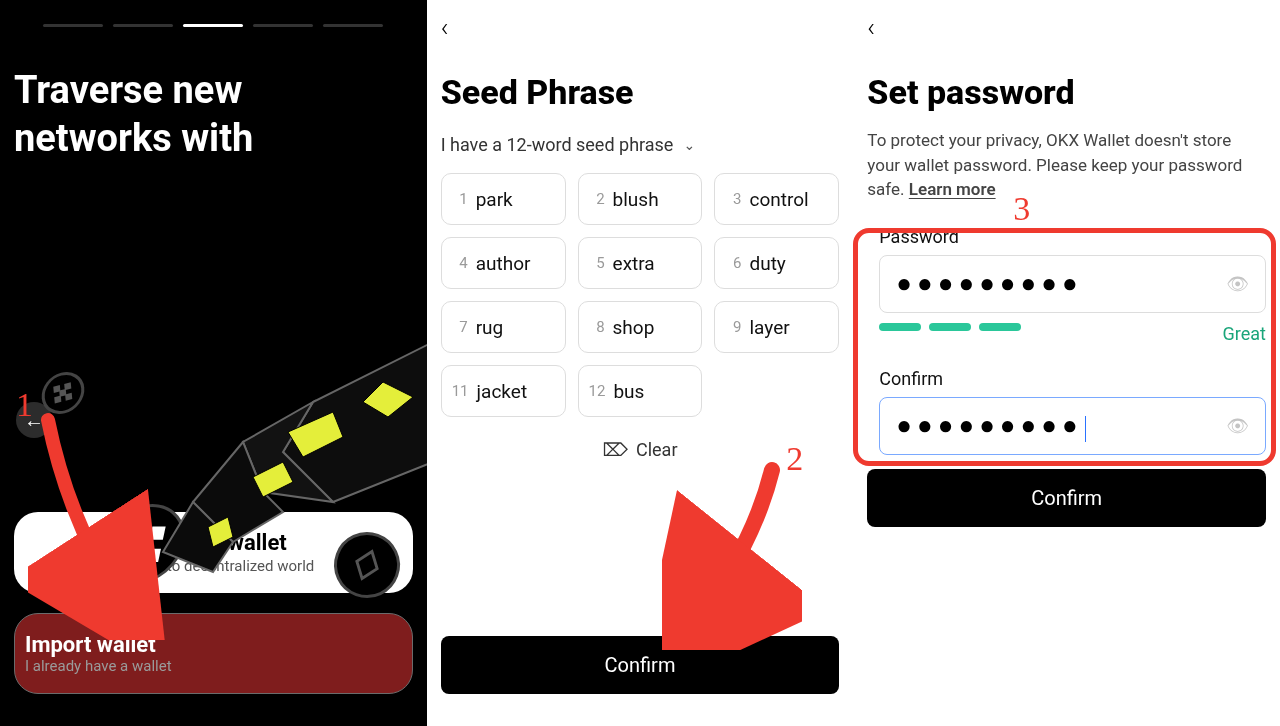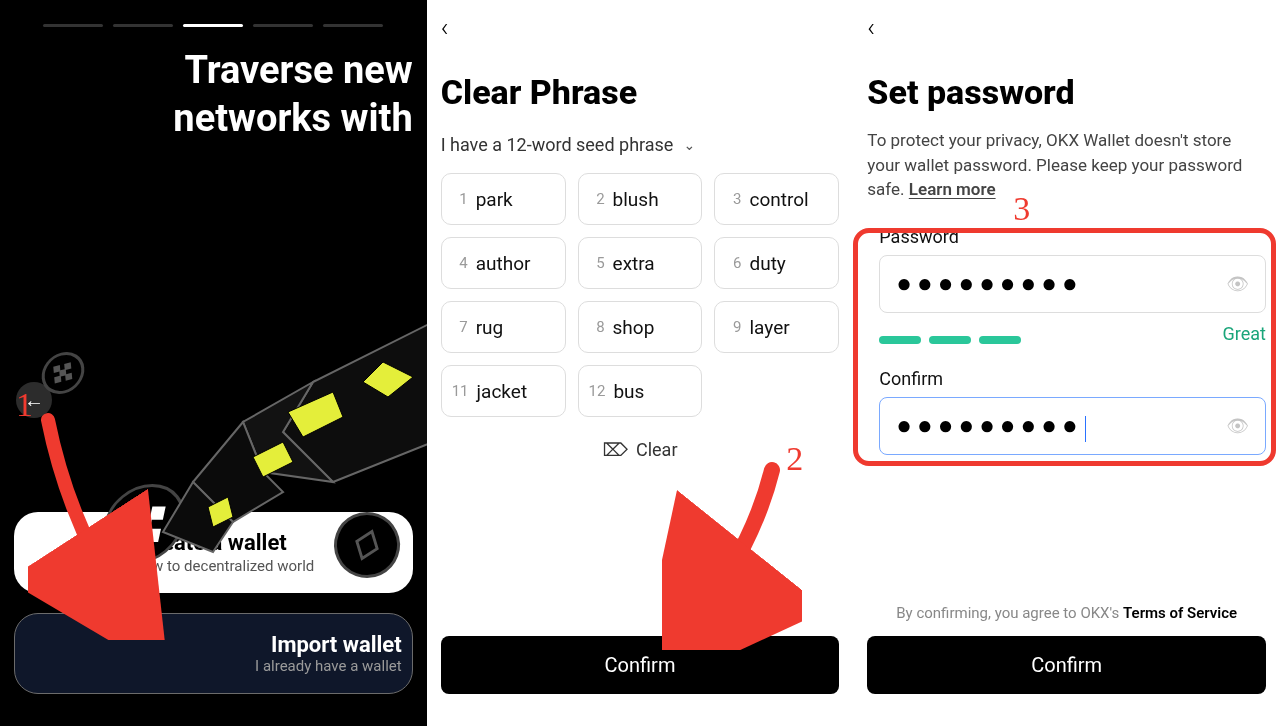--- a/index.html
+++ b/index.html
@@ -7,35 +7,35 @@
   .container { display:flex; width:1280px; height:726px; }
   .pane { flex:1; position:relative; overflow:hidden; }
   .pane1 { background:#000; color:#fff; padding:18px 14px; display:flex; flex-direction:column; }
   .pane2 { background:#fff; color:#000; padding:12px 14px; display:flex; flex-direction:column; }
   .pane3 { background:#fff; color:#000; padding:12px 14px; display:flex; flex-direction:column; }
 
   
   .top-indicator { display:flex; gap:10px; justify-content:center; margin-top:6px; }
   .top-indicator div { height:3px; width:60px; background:#333; border-radius:2px; }
   .top-indicator div.active { background:#fff; }
-  .headline { margin-top:20px; text-align:right; font-size:38px; font-weight:700; line-height:1.25; }
+  .headline { margin-top:40px; text-align:left; font-size:38px; font-weight:700; line-height:1.25; }
   .illus-zone { position:relative; flex:1; }
   .back-circle { position:absolute; left:2px; top:240px; width:36px; height:36px; background:#2c2c2c; border-radius:50%; display:flex; align-items:center; justify-content:center; color:#fff; font-size:20px; }
   .coin { position:absolute; border:3px solid #444; border-radius:50%; background:#000; }
   .coin svg { position:absolute; left:20%; top:20%; width:60%; height:60%; }
   .coin1 { width:42px; height:42px; left:28px; top:210px; transform:skewX(-10deg) rotate(-15deg); }
   .coin2 { width:80px; height:80px; left:90px; top:342px; transform:skewX(-12deg); }
   .coin3 { width:66px; height:66px; left:320px; top:370px; transform:rotate(20deg); }
   
   .robo-hand { position:absolute; right:-20px; top:180px; width:300px; height:260px; pointer-events:none; }
   .btn-stack { margin-top:auto; display:flex; flex-direction:column; gap:20px; padding-bottom:14px; }
   .btn-primary-dark { background:#fff; color:#000; border-radius:24px; padding:18px 10px; text-align:center; }
   .btn-primary-dark .main { font-size:22px; font-weight:700; }
   .btn-primary-dark .sub { font-size:15px; color:#555; margin-top:2px; }
-  .btn-outline-dark { background:#0f172a; border:1.5px solid #6b6b6b; border-radius:24px; padding:18px 10px; text-align:right; }
+  .btn-outline-dark { background:#7f1d1d; border:1.5px solid #6b6b6b; border-radius:24px; padding:18px 10px; text-align:left; }
   .btn-outline-dark .main { font-size:22px; font-weight:700; color:#fff; }
   .btn-outline-dark .sub { font-size:15px; color:#9a9a9a; margin-top:0; }
 
   
   .back-chevron { font-size:26px; font-weight:300; width:30px; }
   .pane-title { font-size:34px; font-weight:800; margin-top:30px; }
   .dd-line { display:flex; align-items:center; gap:10px; font-size:18px; color:#333; margin:22px 0 18px; }
   .dd-line .chev { font-size:14px; color:#555; }
   .seed-grid { display:grid; grid-template-columns:repeat(3, 1fr); gap:12px; }
   .seed-cell { border:1px solid #ddd; border-radius:10px; height:52px; display:flex; align-items:center; padding:0 10px; gap:8px; }
@@ -47,21 +47,21 @@
   
   .pane3 .subtext { font-size:17px; color:#444; line-height:1.45; margin-top:16px; }
   .learn-link { font-weight:600; text-decoration:underline; text-underline-offset:3px; }
   .field-block { margin-top:24px;padding-left:12px; }
   .field-label { font-size:18px; color:#111; margin-bottom:8px; }
   .input-shell { border:1px solid #ddd; border-radius:8px; height:58px; display:flex; align-items:center; padding:0 16px; justify-content:space-between; }
   .input-shell.active { border-color:#7aa9ff; }
   .dots { font-size:26px; letter-spacing:5px; }
   .cursor { display:inline-block; width:1.5px; height:26px; background:#2a72ff; vertical-align:middle; margin-left:2px; }
   .eye { color:#c4c4c4; font-size:18px; }
-  .strength-row { display:flex; align-items:flex-end; gap:8px; margin-top:10px; }
+  .strength-row { display:flex; align-items:flex-start; gap:8px; margin-top:10px; }
   .strength-bar { width:42px; height:8px; background:#2ac79a; border-radius:4px; }
   .strength-label { margin-left:auto; color:#1aa57a; font-size:18px; }
   .terms-line { text-align:center; font-size:15px; color:#888; margin-top:auto; padding-top:80px; }
   .terms-link { color:#000; font-weight:600; }
   .pane3 .confirm-btn { margin-top:14px; margin-bottom:20px; background:#000; color:#fff; border-radius:8px; height:58px; display:flex; align-items:center; justify-content:center; font-size:20px; }
 
   
   .anno { position:absolute; pointer-events:none; }
   .anno-num { color:#ef3a2f; font-size:34px; font-weight:400; font-family: Georgia, 'Times New Roman', serif; }
   .anno-box { border:5px solid #ef3a2f; border-radius:16px; }
@@ -147,21 +147,21 @@
           </marker>
         </defs>
       <path d="M20,20 Q40,120 95,205" stroke="#ef3a2f" stroke-width="14" fill="none" marker-end="url(#ah1)" stroke-linecap="round"></path>
     </svg>
   </div>
 
   <div class="pane pane2">
     <div class="back-chevron">
       <span>‹</span>
     </div>
-    <div class="pane-title">Clear Phrase</div>
+    <div class="pane-title">Seed Phrase</div>
     <div class="dd-line">
       <span>I have a 12-word seed phrase</span>
       <span class="chev">⌄</span>
     </div>
 
     <div class="seed-grid" id="seed-grid">
         <div class="seed-cell">
           <span class="seed-idx">1</span>
           <span class="seed-word">park</span>
         </div>
@@ -251,23 +251,20 @@
     </div>
 
     <div class="field-block">
       <div class="field-label">Confirm</div>
       <div class="input-shell active">
         <span><span class="dots">●●●●●●●●●</span><span class="cursor"></span></span>
         <span class="eye">👁</span>
       </div>
     </div>
 
-    <div class="terms-line">
-      <span>By confirming, you agree to OKX's </span><span class="terms-link">Terms of Service</span>
-    </div>
 
     <div class="confirm-btn">
       <span>Confirm</span>
     </div>
 
     <div class="anno anno-num" style="left:160px; top:190px;">3</div>
     <div class="anno anno-box" style="left:0px; top:228px; right:4px; height:238px;"></div>
   </div>
 
 </div>

